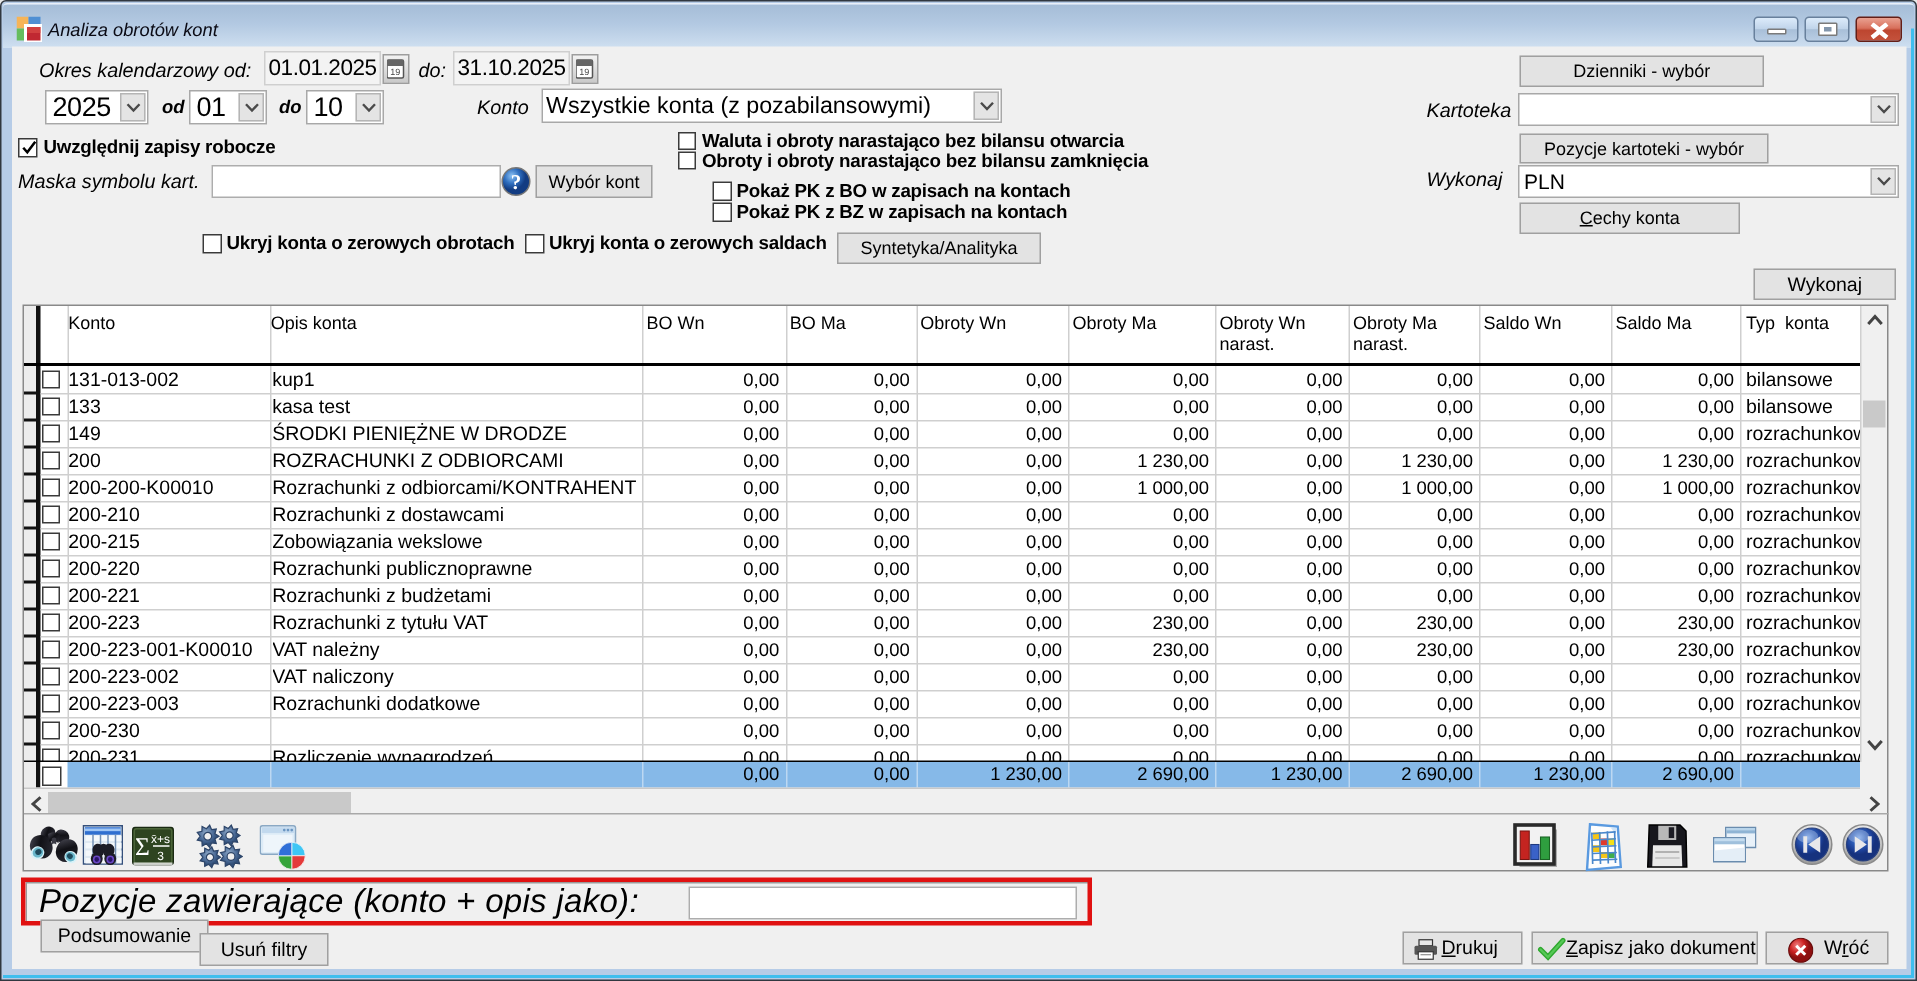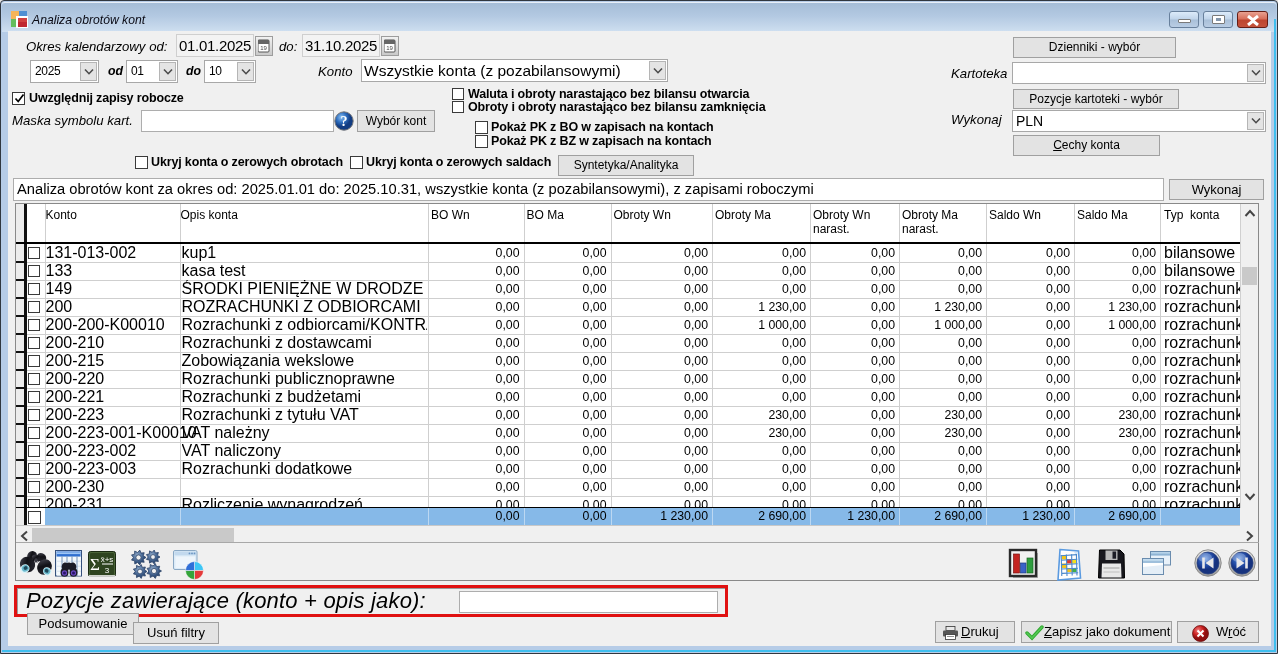--- a/index.html
+++ b/index.html
@@ -14,29 +14,29 @@
 #content { position:absolute; left:7px; top:30px; width:1263px; height:615px; background:#f0f0f0; }
 .ab { position:absolute; }
 .lbl { position:absolute; font-size:13.2px; color:#000; white-space:nowrap;font-style:italic; }
 .blbl { position:absolute; font-size:12.5px; font-weight:bold; color:#000; letter-spacing:-0.15px; white-space:nowrap; }
 .field { position:absolute; background:#fff; border:1px solid #adadad; font-size:14px; color:#000; white-space:nowrap; overflow:hidden; }
 .datef { background:#f3f3f3; border:1px solid #cfcfcf; font-size:15px; letter-spacing:-0.3px; }
 .btn { position:absolute; background:#e3e3e3; border:1px solid #a0a0a0; font-size:12px; color:#000;
   text-align:center; white-space:nowrap; }
 .b13 { font-size:13px; }
 .cb { position:absolute; width:13px; height:13px; background:#fff; border:1px solid #3a3a3a; }
-.combo { position:absolute; background:#fff; border:1px solid #a8a8a8; font-size:12px; letter-spacing:-0.3px; color:#000; white-space:nowrap; }
+.combo { position:absolute; background:#fff; border:1px solid #a8a8a8; font-size:18px; letter-spacing:-0.3px; color:#000; white-space:nowrap; }
 .c15 { font-size:15.5px; letter-spacing:0; }
 .c14 { font-size:14px; letter-spacing:0; }
 .carr { position:absolute; top:1px; bottom:1px; right:1px; width:17px; background:#e4e4e4; border:1px solid #b5b5b5; }
 .carr svg, .cal svg { position:absolute; left:50%; top:50%; transform:translate(-50%,-50%); }
 .cal { position:absolute; width:18px; height:20px; background:linear-gradient(to bottom,#f2f2f2,#c9c9c9); border:1px solid #9d9d9d; }
 .gl { position:absolute; background:#cfcfcf; }
 .num { position:absolute; font-size:12.3px; color:#000; text-align:right; white-space:nowrap; }
-.txt { position:absolute; font-size:16px; color:#000; white-space:nowrap; }
+.txt { position:absolute; font-size:13px; color:#000; white-space:nowrap; }
 .hd { position:absolute; font-size:12px; color:#000; line-height:14px; white-space:nowrap; }
 u { text-decoration:underline; }
 </style></head><body>
 <div id="win">
  <div id="title"></div>
  <div id="cyr"></div>
     <div id="cyb"></div>
 
 <div id="content"></div>
 
@@ -147,21 +147,20 @@
       </div>
     </div>
 <div class="btn" style="left:1012px;top:88px;width:166px;height:20px;line-height:18px">Pozycje kartoteki - wybór</div>
 <div class="lbl" style="left:950px;top:111px">Wykonaj</div>
 <div class="combo c14" style="left:1011px;top:109px;width:254px;height:22px;line-height:20px;padding-left:3px">PLN<div class="carr">
         <svg width="11" height="7">
           <path d="M1.5 1 L5.5 5.2 L9.5 1" stroke="#4a4a4a" stroke-width="1.6" fill="none"></path>
         </svg>
       </div></div>
 <div class="btn" style="left:1012px;top:134px;width:147px;height:21px;line-height:19px"><u>C</u>echy konta</div>
-<div class="field" style="left:12px;top:177px;width:1151px;height:23px;line-height:21px;padding-left:3px;font-size:14.7px">Analiza obrotów kont za okres od: 2025.01.01 do: 2025.10.31, wszystkie konta (z pozabilansowymi), z zapisami roboczymi</div>
 <div class="btn b13" style="left:1168px;top:178px;width:95px;height:21px;line-height:19px">Wykonaj</div>
 <div class="ab" style="left:14px;top:202px;width:1244px;height:378px;border:1px solid #898989;background:#f0f0f0"></div>
 <div class="ab" style="left:15px;top:203px;width:1224px;height:321px;background:#fff"></div>
 <div class="ab" style="left:15px;top:203px;width:7.5px;height:321px;background:#ececec"></div>
 <div class="ab" style="left:22.5px;top:203px;width:3px;height:321px;background:#111"></div>
 <div class="gl" style="left:43.5px;top:203px;width:1px;height:304px"></div>
 <div class="gl" style="left:178.5px;top:203px;width:1px;height:304px"></div>
 <div class="gl" style="left:427.0px;top:203px;width:1px;height:304px"></div>
 <div class="gl" style="left:522.5px;top:203px;width:1px;height:304px"></div>
 <div class="gl" style="left:609.5px;top:203px;width:1px;height:304px"></div>

